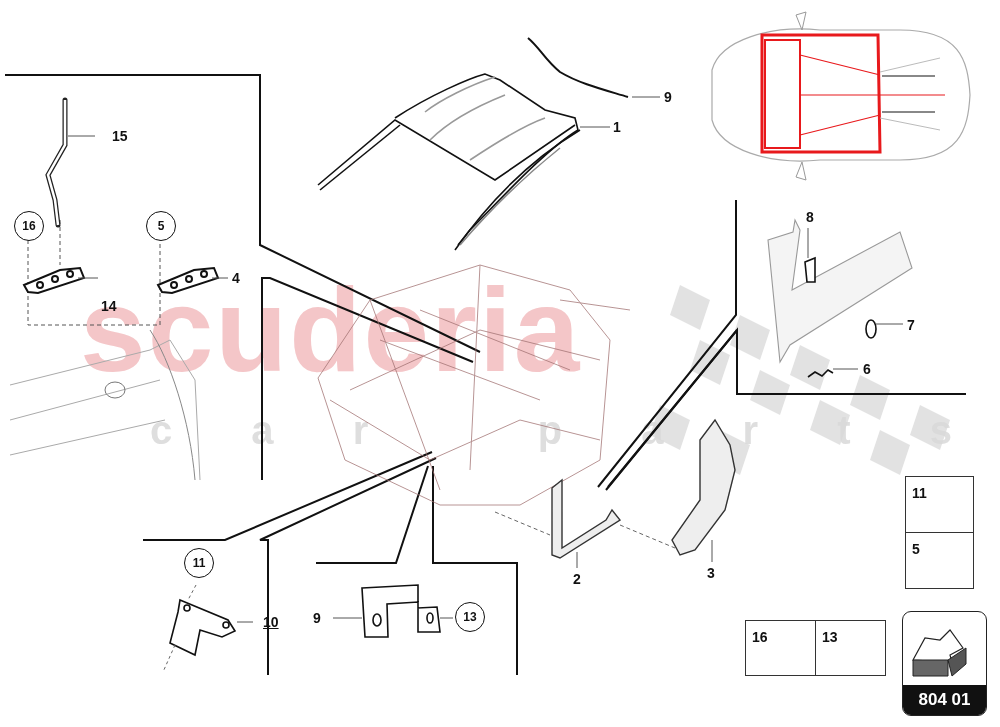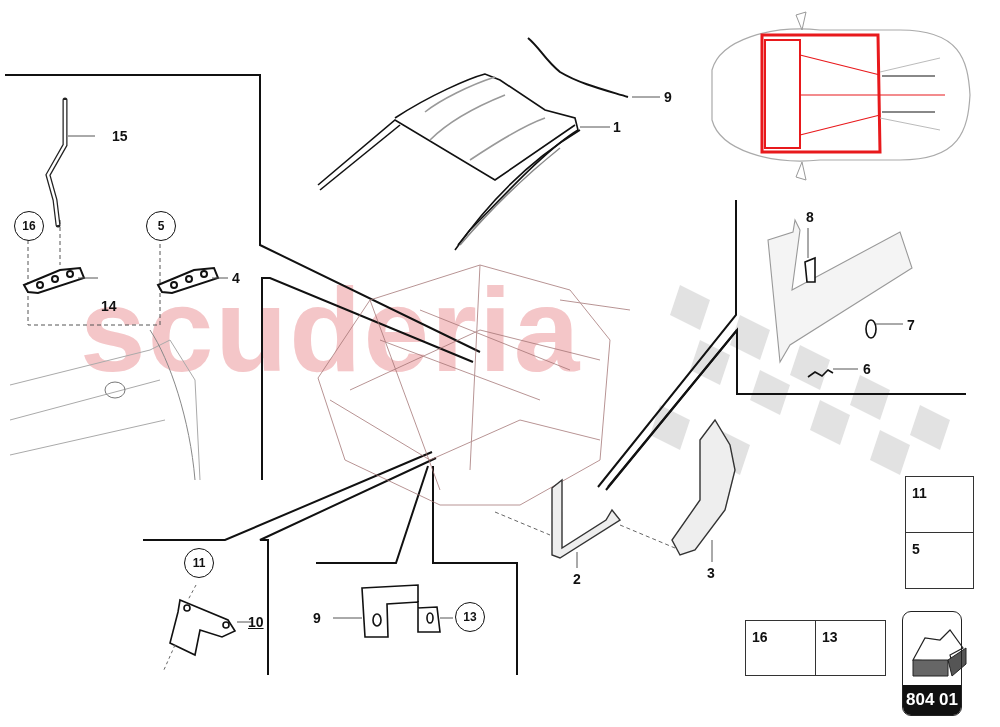--- a/index.html
+++ b/index.html
@@ -6,32 +6,33 @@
   body { width: 1000px; height: 727px; position: relative; overflow: hidden;
          font-family: "Liberation Sans", sans-serif; }
   #stage { position: absolute; left: 0; top: 0; width: 1000px; height: 727px; }
   .lbl { position: absolute; font-family: "Liberation Sans", sans-serif; font-weight: bold;
          font-size: 14px; color: #111; line-height: 1; cursor: pointer; }
   .circ { position: absolute; width: 30px; height: 30px; border: 1.6px solid #111; border-radius: 50%;
           display: flex; align-items: center; justify-content: center; font-weight: bold;
           font-size: 12px; color: #111; background: #fff; box-sizing: border-box; cursor: pointer; }
   .box { position: absolute; border: 1.4px solid #333; background: #fff; box-sizing: border-box; }
   .box .n { position: absolute; left: 6px; top: 8px; font-weight: bold; font-size: 14px; color: #111; }
-  .ref { position: absolute; left: 902px; top: 611px; width: 60px; height: 105px;
+  .ref { position: absolute; left: 902px; top: 611px; width: 85px; height: 105px;
          border: 1.6px solid #222; border-radius: 9px; overflow: hidden; background: #fff; box-sizing: border-box; cursor: pointer; }
   .ref .code { position: absolute; left: 0; right: 0; bottom: 0; height: 30px; background: #111;
                color: #fff; font-weight: bold; font-size: 17px; display: flex; align-items: center; justify-content: center; }
   .wm { position: absolute; font-family: "Liberation Sans", sans-serif; font-weight: bold; pointer-events: none; }
 </style>
 </head>
 <body>
 
 <div id="stage">
 
   <div class="wm" style="left:80px; top:262px; font-size:118px; color:#f4c6c8; letter-spacing:2px;">scuderia</div>
+  <div class="wm" style="left:150px; top:408px; font-size:40px; color:#dedede; letter-spacing:34px; white-space:pre;">c a r   p a r t s</div>
 
   <svg width="1000" height="727" style="position:absolute;left:0;top:0;">
 
     <g fill="#d9d9d9" opacity="0.75">
       <polygon points="680,285 710,300 700,330 670,315"></polygon>
       <polygon points="740,315 770,330 760,360 730,345"></polygon>
       <polygon points="700,340 730,355 720,385 690,370"></polygon>
       <polygon points="760,370 790,385 780,415 750,400"></polygon>
       <polygon points="800,345 830,360 820,390 790,375"></polygon>
       <polygon points="820,400 850,415 840,445 810,430"></polygon>
@@ -206,21 +207,21 @@
   <div class="lbl" style="left:112px; top:129px;">15</div>
   <div class="lbl" style="left:101px; top:271px;margin-top:28px;">14</div>
   <div class="lbl" style="left:232px; top:271px;">4</div>
   <div class="lbl" style="left:613px; top:120px;">1</div>
   <div class="lbl" style="left:664px; top:90px;">9</div>
   <div class="lbl" style="left:806px; top:210px;">8</div>
   <div class="lbl" style="left:907px; top:318px;">7</div>
   <div class="lbl" style="left:863px; top:362px;">6</div>
   <div class="lbl" style="left:573px; top:572px;">2</div>
   <div class="lbl" style="left:707px; top:566px;">3</div>
-  <div class="lbl" style="left:248px; top:615px;text-decoration:underline;">10</div>
+  <div class="lbl" style="left:263px; top:615px;text-decoration:underline;">10</div>
   <div class="lbl" style="left:313px; top:611px;">9</div>
 
   <div class="circ" style="left:14px; top:211px;">16</div>
   <div class="circ" style="left:146px; top:211px;">5</div>
   <div class="circ" style="left:184px; top:548px;">11</div>
   <div class="circ" style="left:455px; top:602px;">13</div>
 
   <div class="box" style="left:905px; top:476px; width:69px; height:57px;">
     <span class="n">11</span>
   </div>

